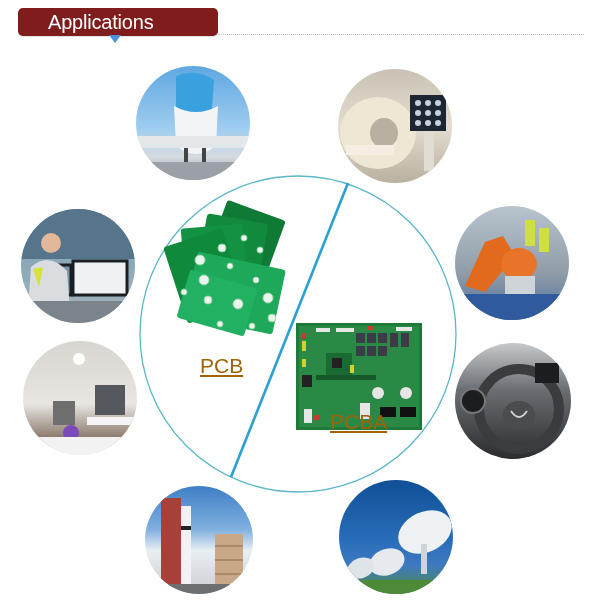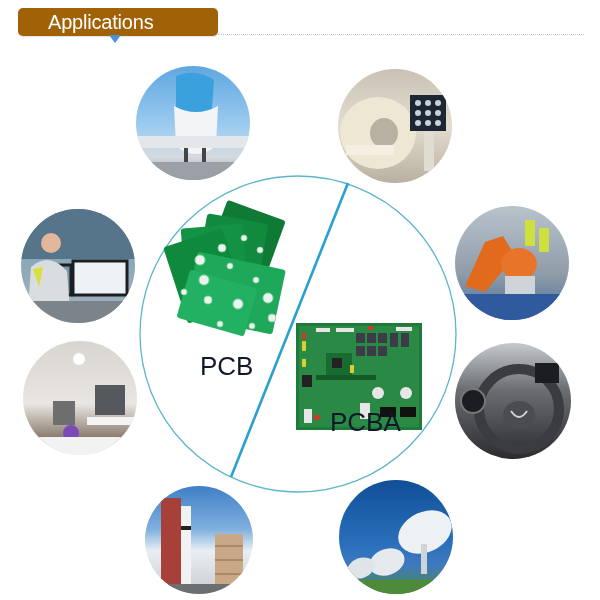--- a/index.html
+++ b/index.html
@@ -2,42 +2,42 @@
 <html><head>
   <meta charset="utf-8">
   <style>
     html, body { margin: 0; padding: 0; }
     body {
       width: 600px; height: 600px; background: #ffffff; position: relative; overflow: hidden;
       font-family: "Liberation Sans", sans-serif;
     }
     .badge {
       position: absolute; left: 18px; top: 8px; width: 200px; height: 28px;
-      background: #a16207; border-radius: 5px;
+      background: #7f1d1d; border-radius: 5px;
       box-shadow: 0 1px 1px rgba(0,0,0,0.12);
     }
     .badge-text {
       position: absolute; left: 30px; top: 1px; color: #ffffff; font-size: 20px; line-height: 26px;
       letter-spacing: -0.2px;
     }
     .badge-pointer {
       position: absolute; left: 109px; top: 35px; width: 0; height: 0;
       border-left: 6px solid transparent; border-right: 6px solid transparent;
       border-top: 8px solid #4a90dc;
     }
     .dotted-rule {
       position: absolute; left: 218px; top: 34px; width: 366px; height: 0;
       border-top: 1px dotted #b9c2cc;
     }
     .photo {
       position: absolute; border-radius: 50%; overflow: hidden;
     }
     .big-circle-svg { position: absolute; left: 0; top: 0; }
     .label {
-      position: absolute; font-size: 26px; color: #0f172a; line-height: 22px;
+      position: absolute; font-size: 21px; color: #a16207; line-height: 22px; text-decoration: underline;
     }
   </style>
 </head>
 <body>
 
 <div class="badge">
   <span class="badge-text">Applications</span>
 </div>
 <div class="badge-pointer"></div>
 <div class="dotted-rule"></div>

